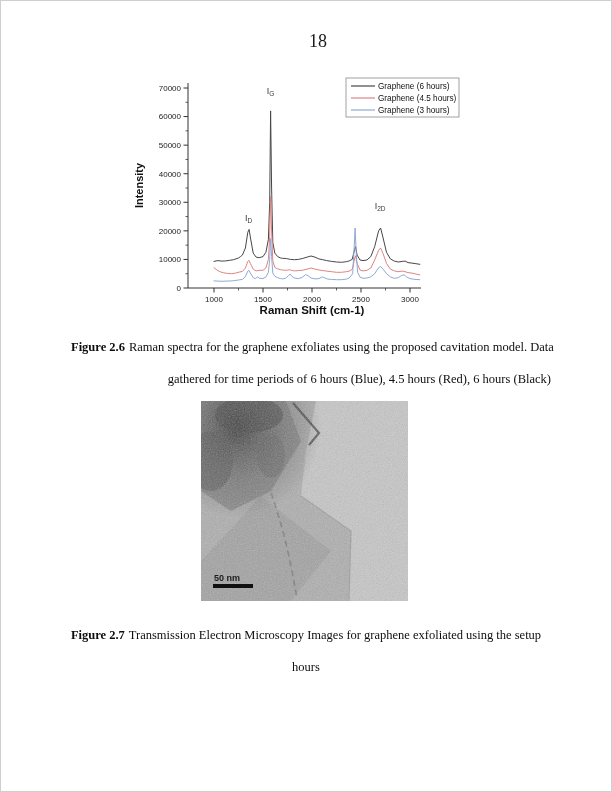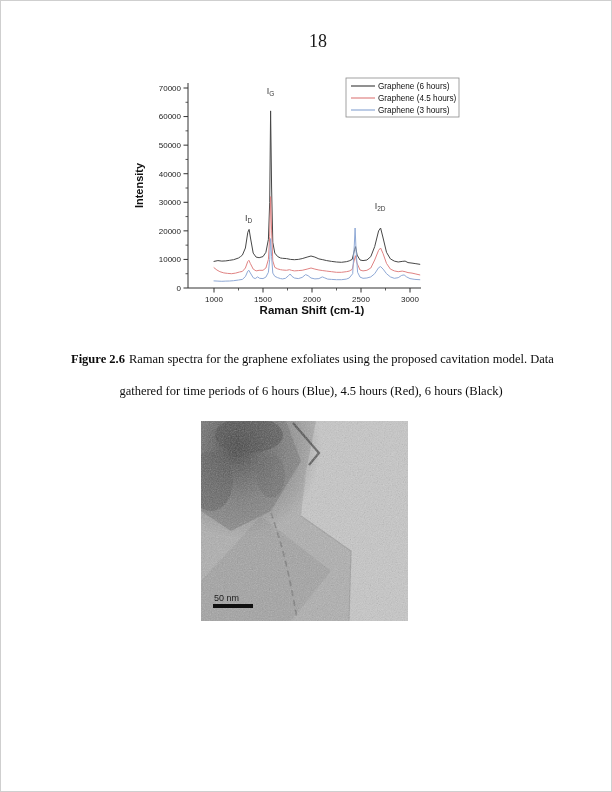--- a/index.html
+++ b/index.html
@@ -10,24 +10,24 @@
   }
   .page-number{
     position:absolute;top:30px;left:0;width:100%;text-align:center;
     font-size:18px;color:#1a1a1a;margin-left:12px;
   }
   .chart-wrap{position:absolute;left:128px;top:56px;width:340px;height:272px;}
   .chart-wrap svg{display:block;width:340px;height:272px;}
   svg text{font-family:"Liberation Sans", sans-serif;}
   .caption{position:absolute;margin:0;font-size:12.5px;line-height:32px;color:#0d0d0d;}
   .caption .cap-line{display:block;white-space:nowrap;}
-  .caption-26{left:70px;right:60px;top:342px;text-align:center;}
+  .caption-26{left:70px;right:60px;top:330px;text-align:right;}
   .caption-27{left:62px;right:62px;top:618px;text-align:center;}
   .cap-label{font-weight:bold;margin-right:4px;}
-  .tem-wrap{position:absolute;left:200px;top:420px;width:219px;height:200px;}
+  .tem-wrap{position:absolute;left:200px;top:400px;width:219px;height:200px;font-weight:bold;}
   .tem-wrap svg{display:block;width:207px;height:200px;}
 </style>
 </head>
 <body>
 
 <div class="page">
 
   <div class="page-number">18</div>
 
   <div class="chart-wrap">
@@ -120,15 +120,17 @@
       <path d="M92,2 L118,32 L108,44" stroke="#3a3a3a" stroke-width="2.2" fill="none" opacity="0.75"></path>
       <path d="M70,92 C80,120 88,150 96,198" stroke="#585858" stroke-width="1.6" fill="none" opacity="0.5" stroke-dasharray="6 4"></path>
       <path d="M100,95 L150,130 L148,200" stroke="#9a9a9a" stroke-width="1.2" fill="none" opacity="0.8"></path>
       <rect x="0" y="0" width="207" height="200" filter="url(#grain)" opacity="0.4"></rect>
       <text x="13" y="180" font-size="9" fill="#1c1c1c">50 nm</text>
       <rect x="12" y="183" width="40" height="4" fill="#101010"></rect>
     </svg>
   </div>
 
   <p class="caption caption-27">
+    <span class="cap-line"><b class="cap-label">Figure 2.7</b><span>Transmission Electron Microscopy Images for graphene exfoliated using the setup</span></span>
+    <span class="cap-line">hours</span>
   </p>
 
 </div>
 
 </body></html>

